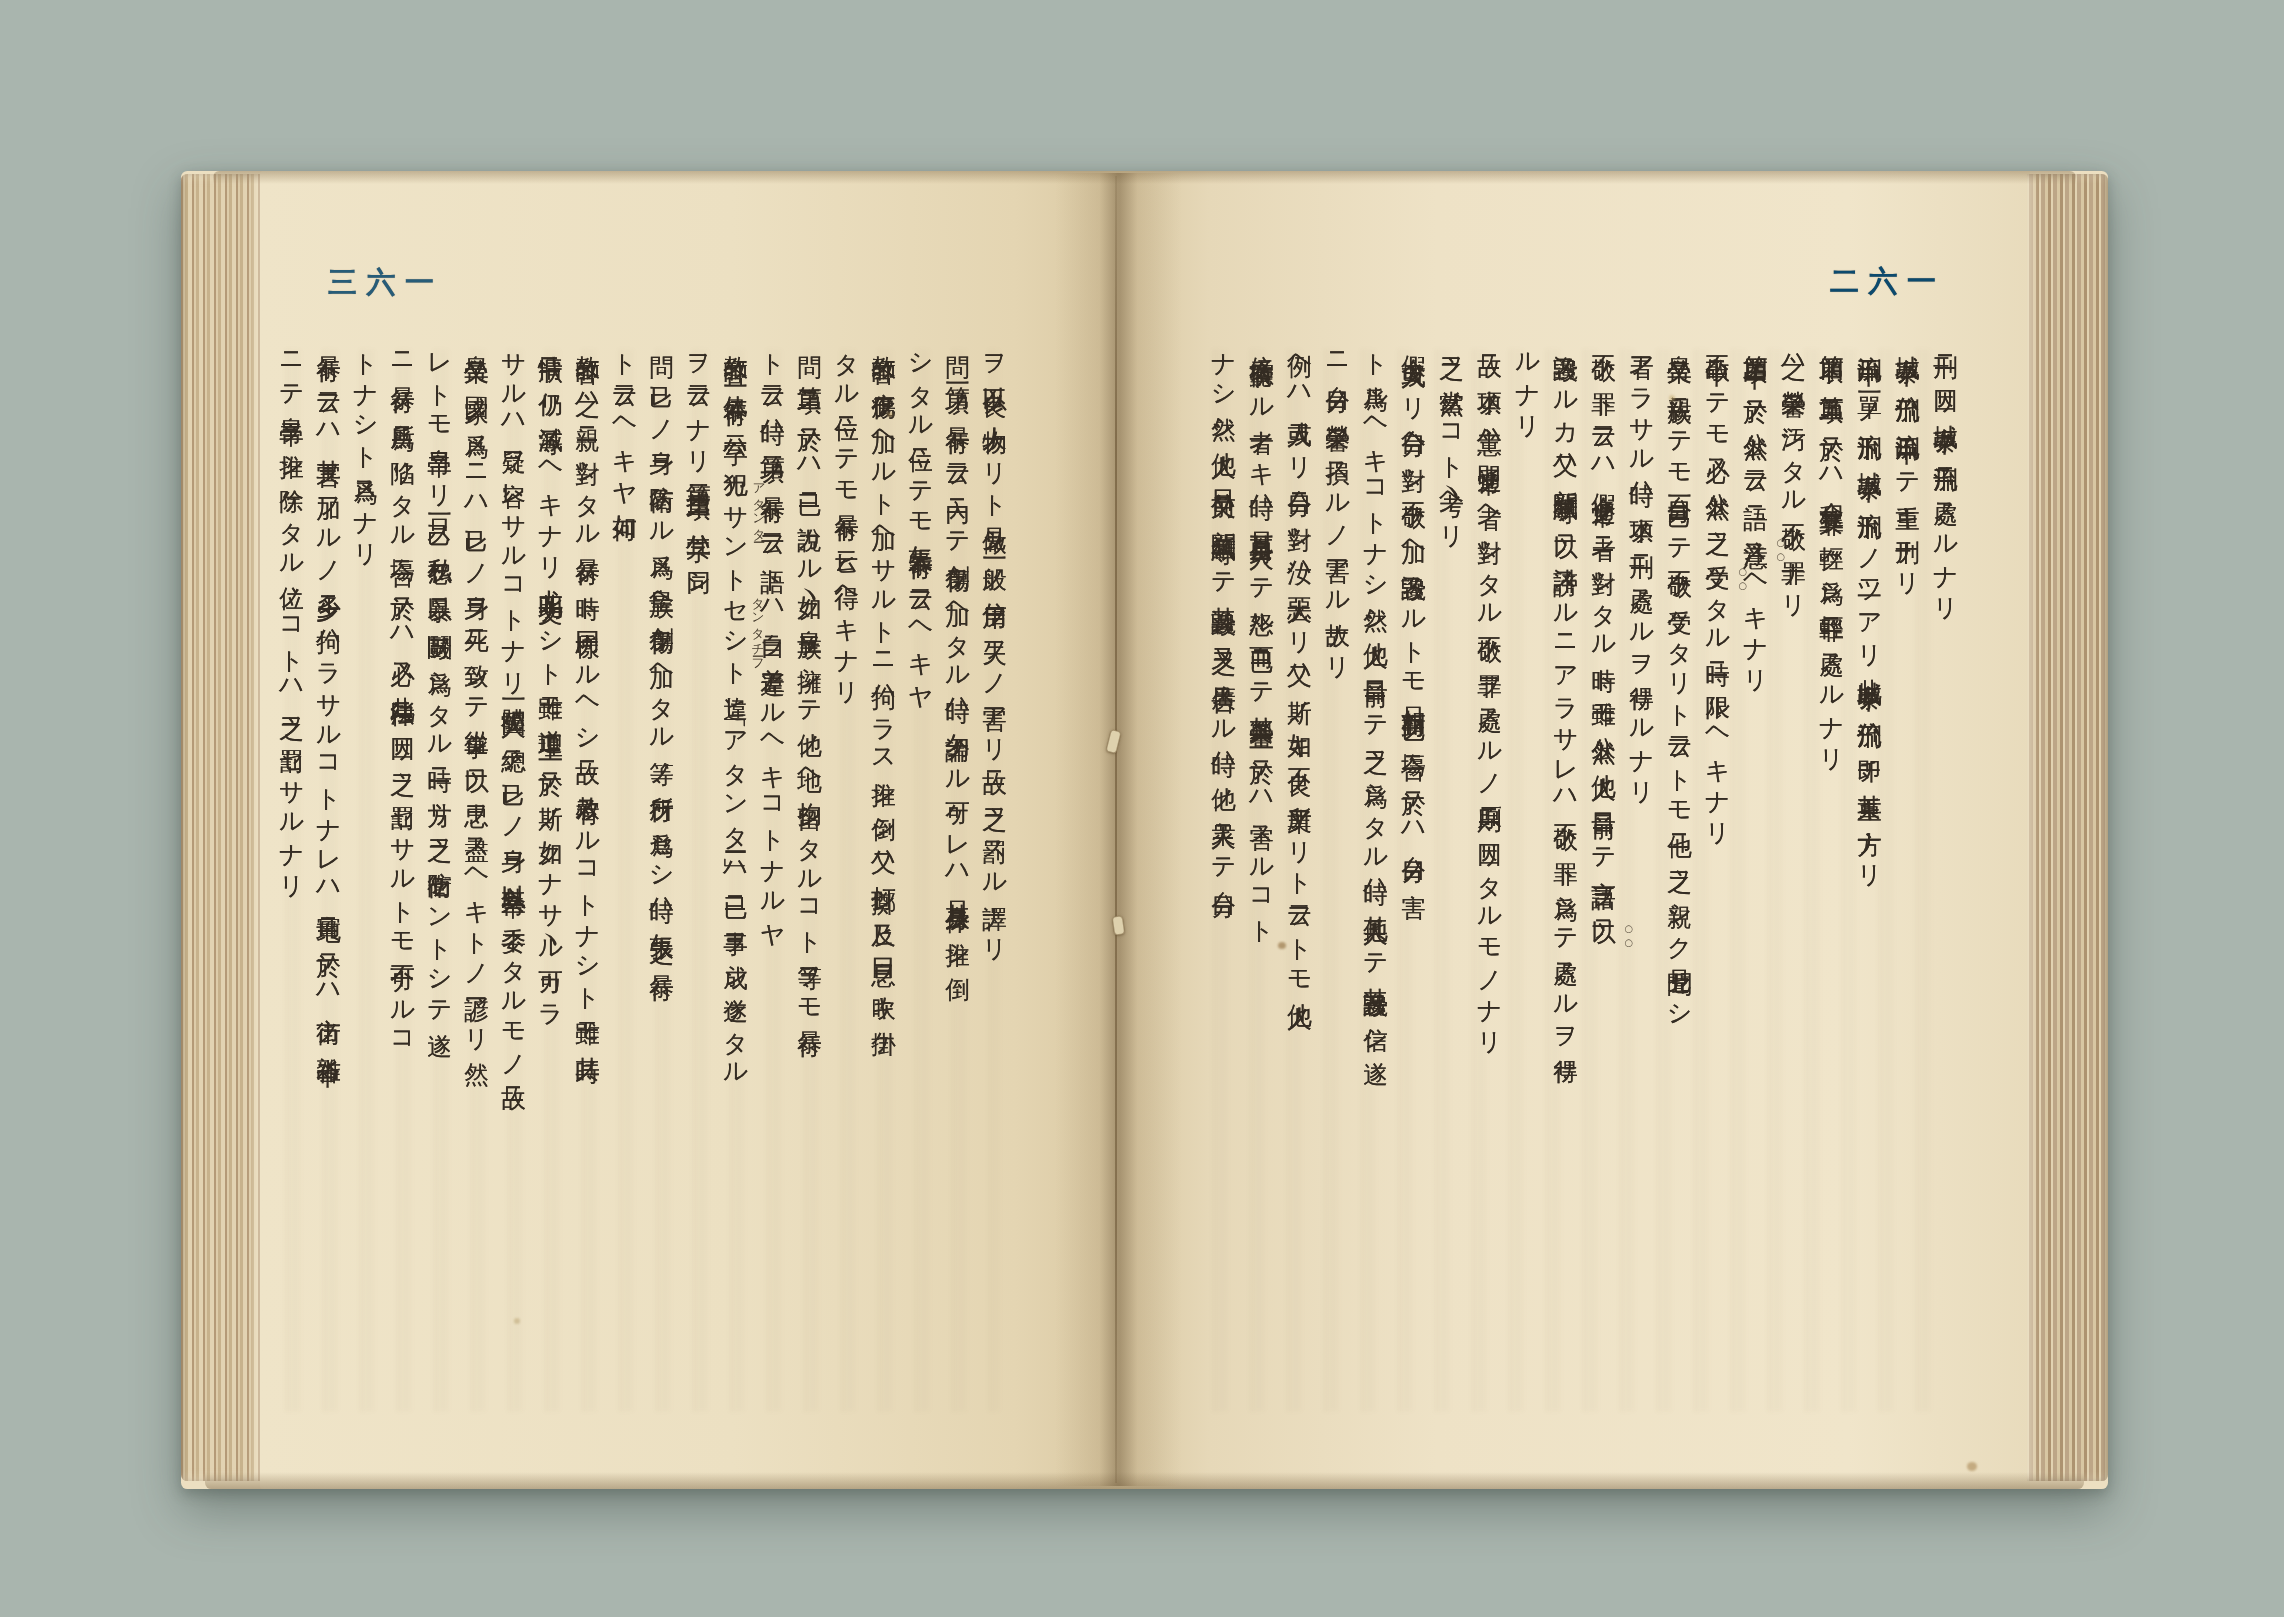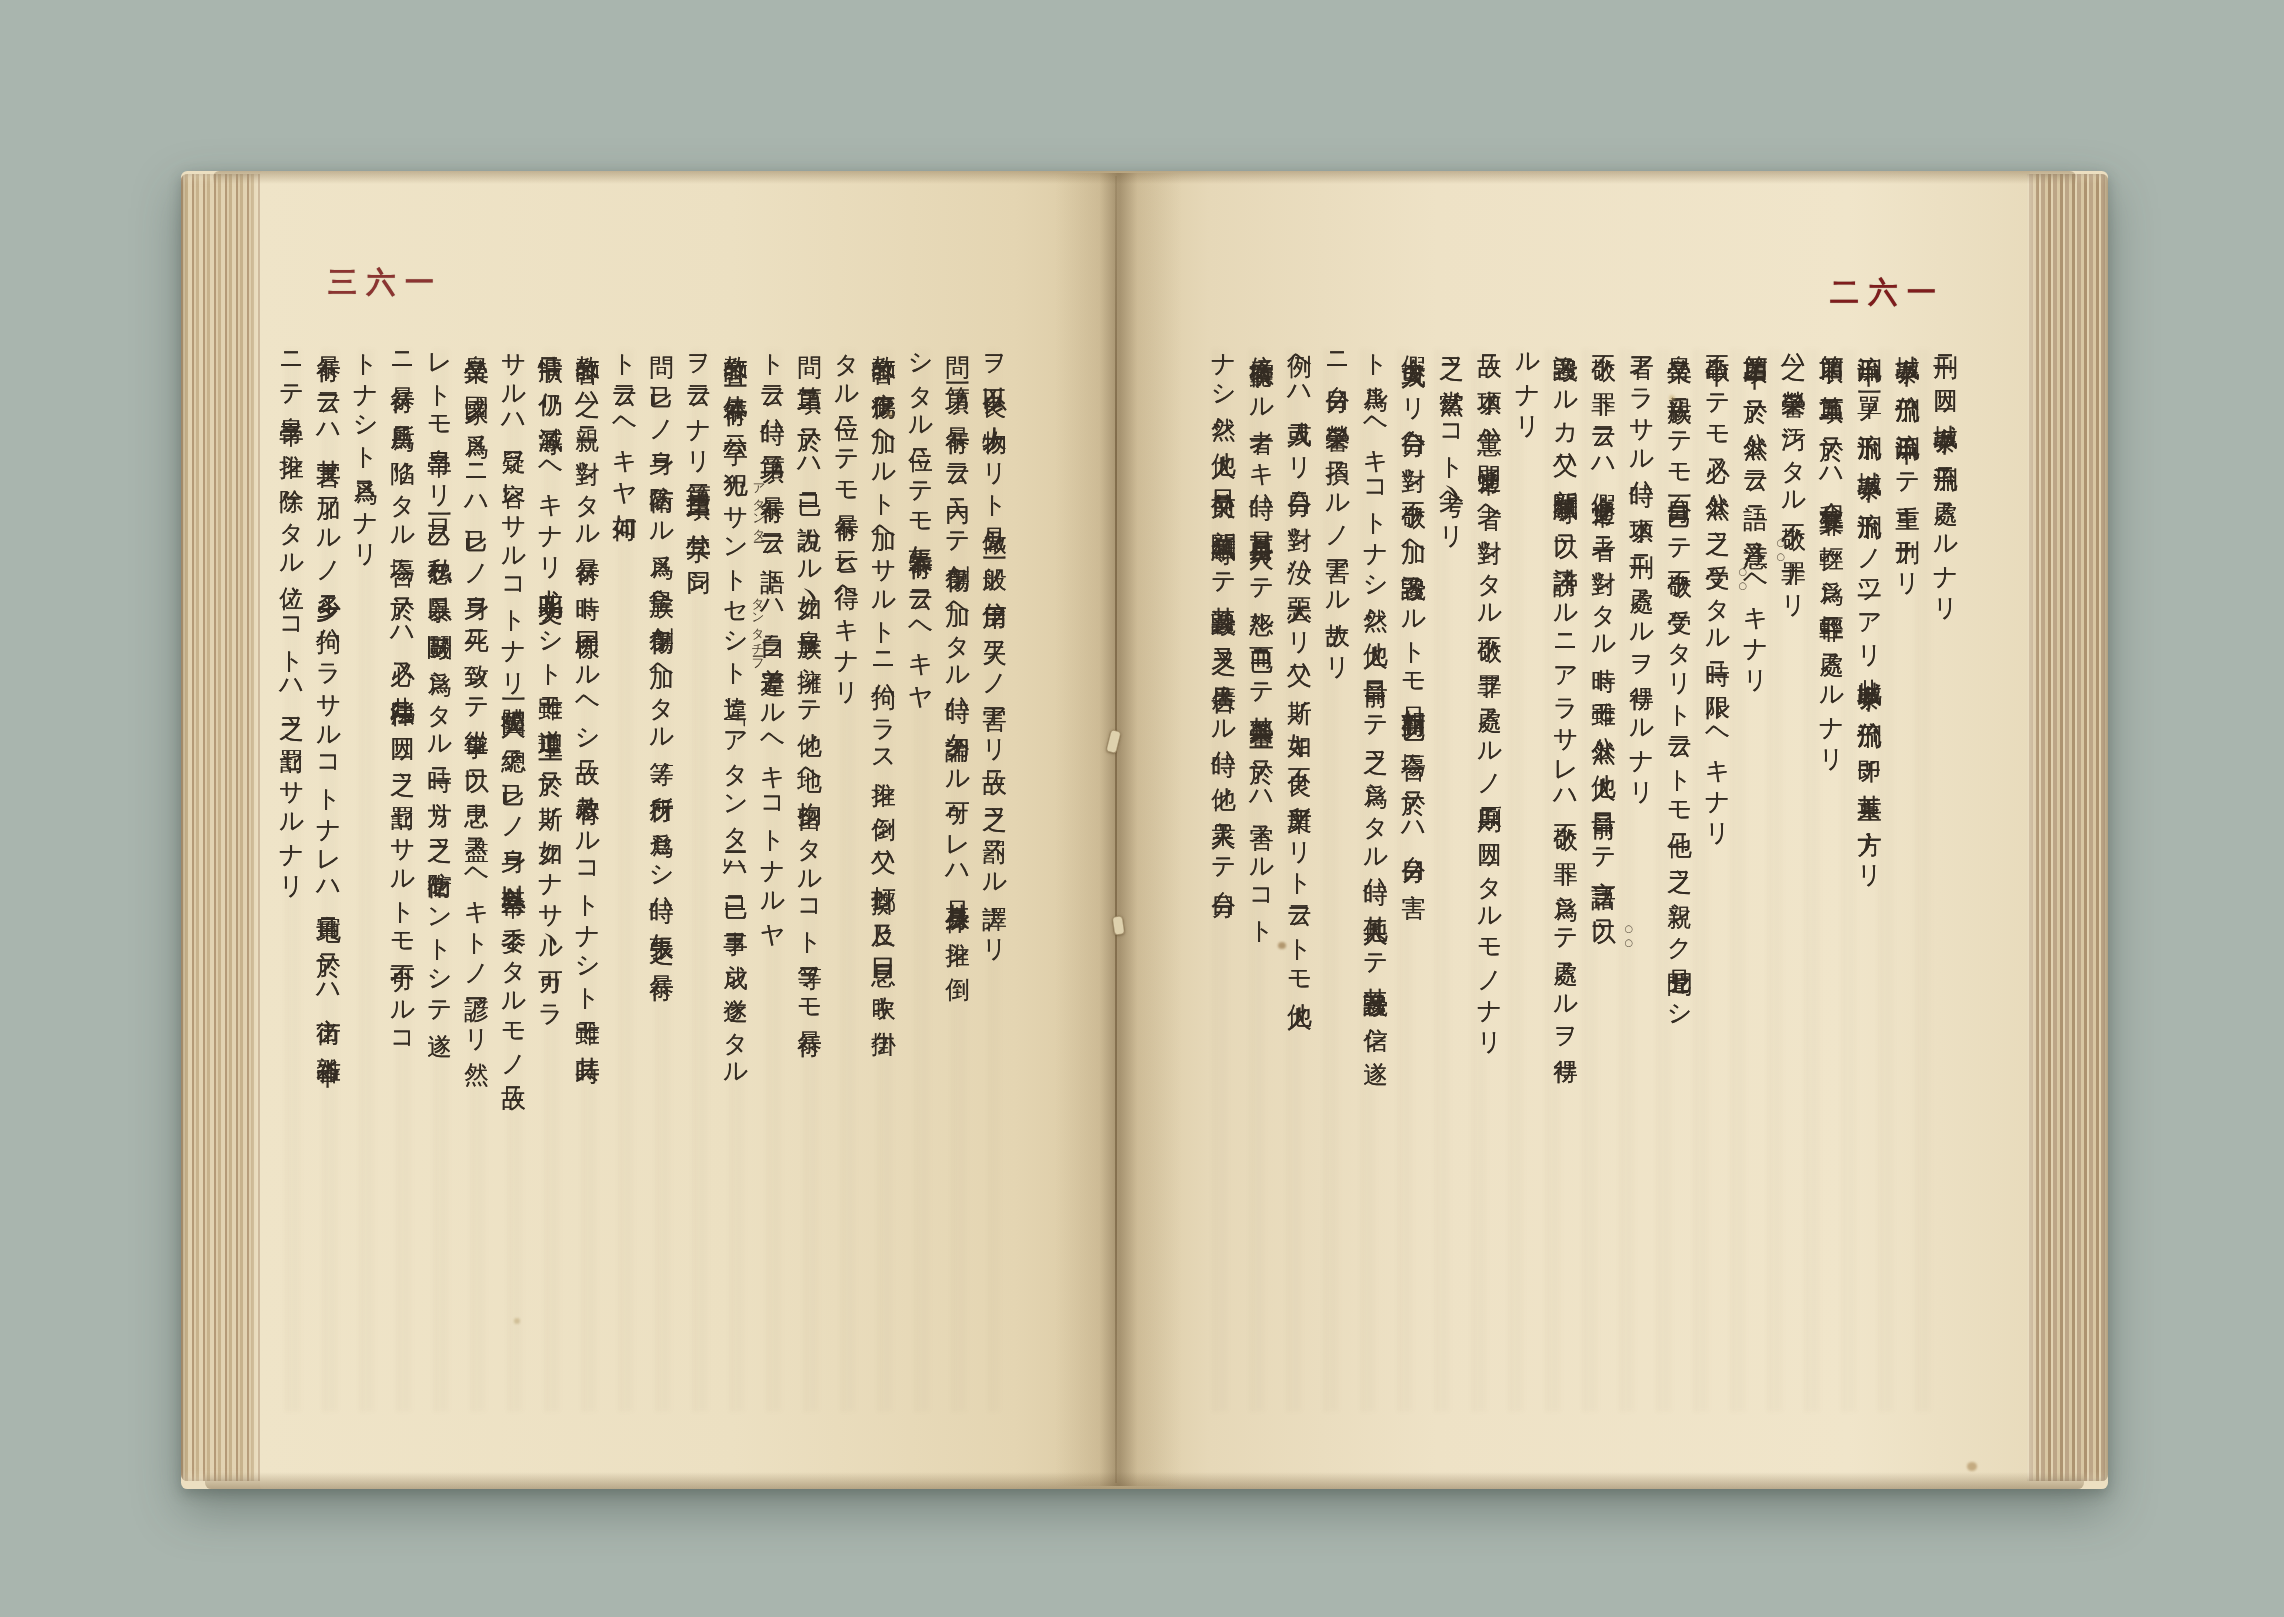--- a/index.html
+++ b/index.html
@@ -65,24 +65,24 @@
   .vcols{
     position:absolute;writing-mode:vertical-rl;z-index:2;
     color:#342c23;text-shadow:0 0 0.6px rgba(52,44,35,.85);
   }
   .vcols .col{font-size:24.6px;letter-spacing:3.2px;}
   .rt{left:1202px;top:336px;width:762px;height:1096px;}
   .rt .col{line-height:38px;}
   .lt{left:275px;top:336px;width:738px;height:1096px;}
   .lt .col{line-height:37px;}
   .pagenum{
-    position:absolute;z-index:2;font-size:29px;font-weight:bold;color:#7f1d1d;
+    position:absolute;z-index:2;font-size:29px;font-weight:bold;color:#0c4a6e;
     letter-spacing:9.5px;text-shadow:0 0 0.8px rgba(69,58,44,.6);
   }
-  .pagenum.right{left:1830px;top:273px;}
+  .pagenum.right{left:1830px;top:262px;}
   .pagenum.left{left:328px;top:263px;opacity:.88;}
   .ruby-v{
     position:absolute;writing-mode:vertical-rl;z-index:2;
     font-size:12.7px;letter-spacing:0.8px;color:#43392b;
   }
   .ruby-v.r1{left:750px;top:474px;}
   .ruby-v.r2{left:749px;top:588px;}
   .emph{
     position:absolute;writing-mode:vertical-rl;z-index:2;
     font-size:10.3px;letter-spacing:2.4px;color:rgba(62,52,40,.8);

